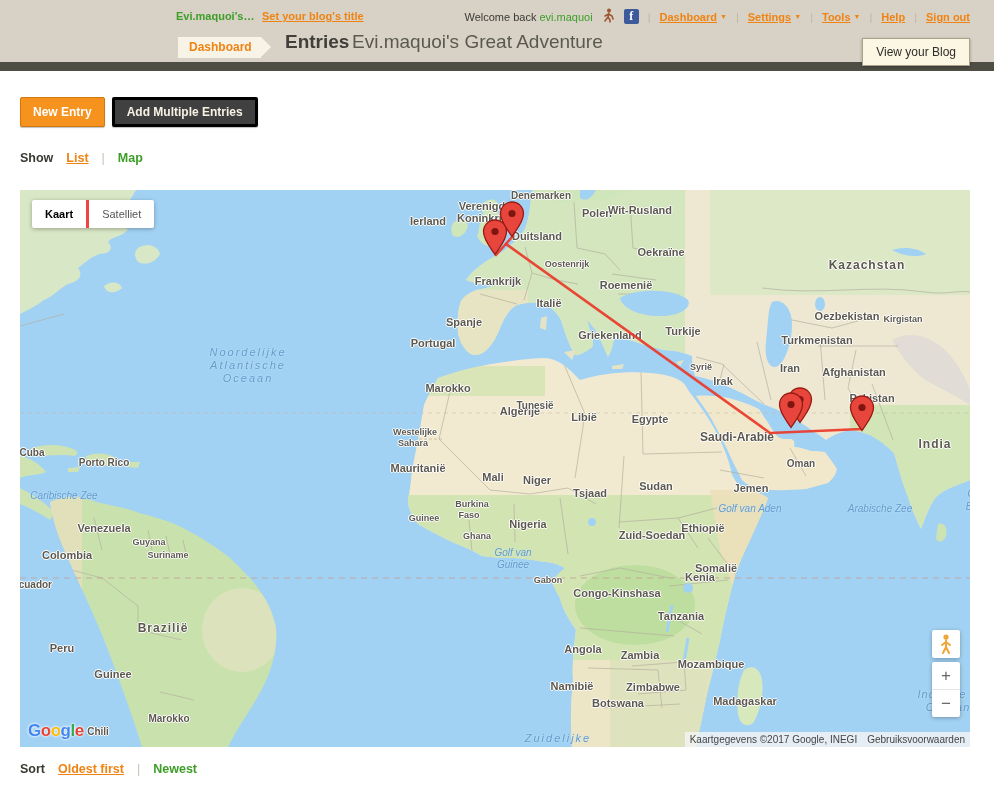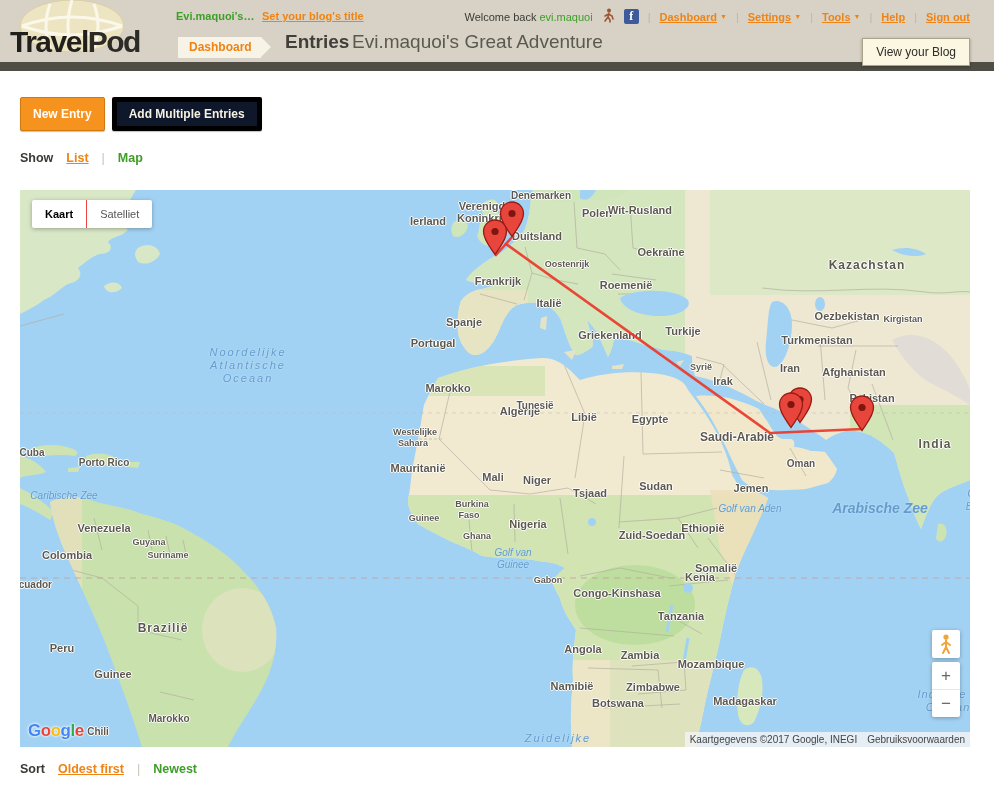--- a/index.html
+++ b/index.html
@@ -35,21 +35,21 @@
   .entries-title{position:absolute;left:285px;top:31px;font-size:19px;font-weight:700;color:#403f39;}
   .page-title{position:absolute;left:352px;top:31px;font-size:19px;color:#5a594f;}
   .view-blog{position:absolute;right:24px;top:38px;background:#fbf7e3;border:1px solid #aaa28b;
              padding:6px 13px;font-size:12px;color:#2f2e29;box-shadow:0 1px 3px rgba(0,0,0,.3);
              z-index:5;cursor:pointer;}
 
   
   .toolbar{position:absolute;top:97px;left:20px;right:24px;display:flex;gap:7px;}
   .btn{font-size:12px;font-weight:700;padding:5px 12px;border-radius:2px;cursor:pointer;}
   .btn-orange{background:#f6921e;border:1px solid #d0790e;color:#fff;box-shadow:0 1px 1px rgba(0,0,0,.25);}
-  .btn-dark{background:#0f172a;border:5px solid #000000;color:#f5f1e3;box-shadow:0 1px 1px rgba(0,0,0,.25);}
+  .btn-dark{background:#404040;border:3px solid #000000;color:#f5f1e3;box-shadow:0 1px 1px rgba(0,0,0,.25);}
   .btn-settings{margin-left:auto;}
   .gear{color:#c2b9a7;margin-left:7px;font-size:13px;font-weight:400;}
   .pick-row{position:absolute;left:20px;font-size:12.5px;color:#3a3933;display:flex;gap:13px;align-items:baseline;}
   .show-row{top:151px;} .sort-row{top:762px;}
   .pick-row .lbl{font-weight:700;}
   .link-orange{color:#ef8313;font-weight:700;text-decoration:underline;cursor:pointer;}
   .link-green{color:#3d9e28;font-weight:700;cursor:pointer;}
   .sep{color:#c9c3b6;}
 
   
@@ -66,48 +66,41 @@
   #overlay{z-index:2;}
   .route{fill:none;stroke-width:2.6;stroke-linejoin:round;stroke-linecap:round;opacity:.92;}
   .pin{fill:#e8463c;stroke:#971b12;stroke-width:1.3;}
   .pin-dot{fill:#7e150e;}
   .border{fill:none;stroke:#b4ad9f;stroke-width:.8;opacity:.85;}
   .border-dash{stroke-dasharray:3,2;}
   .maptype{position:absolute;left:12px;top:10px;display:flex;background:#fff;border-radius:2px;
            box-shadow:0 1px 4px rgba(0,0,0,.3);font-size:11px;color:#565656;z-index:3;}
   .maptype .seg{padding:8px 13px;cursor:pointer;text-align:right;}
   .maptype .active{font-weight:700;color:#000;}
-  .maptype .seg + .seg{border-left:1px solid #ef4444;}
+  .maptype .seg + .seg{border-left:3px solid #ef4444;}
   .pegman{position:absolute;left:912px;top:440px;width:28px;height:28px;background:#fff;border-radius:2px;
           box-shadow:0 1px 4px rgba(0,0,0,.3);display:flex;align-items:center;justify-content:center;
           z-index:3;cursor:pointer;}
   .zoomctl{position:absolute;left:912px;top:472px;width:28px;background:#fff;border-radius:2px;
            box-shadow:0 1px 4px rgba(0,0,0,.3);z-index:3;text-align:center;}
   .zbtn{height:27px;line-height:27px;font-size:17px;color:#666;cursor:pointer;}
   .zbtn.zin{border-bottom:1px solid #e6e6e6;}
   .google-logo{position:absolute;left:8px;bottom:6px;font-size:17px;font-weight:700;
                letter-spacing:-.5px;z-index:3;cursor:pointer;
                text-shadow:0 0 2px #fff,0 0 3px #fff;}
   .attrib{position:absolute;right:0;bottom:0;z-index:3;display:flex;font-size:10px;color:#444;justify-content:flex-end;}
   .attrib span{background:rgba(244,244,244,.82);padding:2px 5px;white-space:nowrap;}
   .attrib .terms{cursor:pointer;}
 </style>
 </head>
 <body>
 
 <div class="page">
 
   <div class="header">
-    <div class="logo">
-      <svg class="logo-globe" width="112" height="56" viewBox="0 0 112 56">
-        <ellipse cx="56" cy="26" rx="52" ry="26" fill="#ede5c2" stroke="#d9cfa6"></ellipse>
-        <path d="M6,26 Q56,8 106,26 M6,26 Q56,44 106,26 M34,4 Q26,26 34,48 M56,0 Q48,26 56,52 M78,4 Q86,26 78,48" stroke="#fdfbf2" stroke-width="3" fill="none" opacity=".85"></path>
-      </svg>
-      <div class="logo-text"><span>Travel</span><span class="pod">Pod</span></div>
-    </div>
     <div class="blog-name">Evi.maquoi's…</div>
     <a class="set-title">Set your blog's title</a>
     <div class="top-right">
       <span><span>Welcome back</span>&nbsp;<span class="uname">evi.maquoi</span></span>
       <span>
         <svg width="13" height="15" viewBox="0 0 13 15">
             <circle cx="7" cy="2.5" r="2" fill="#9c5633"></circle>
             <path d="M7,5 L6,9 M6.5,6 L3,8 M6.5,6 L10,8 L11,11 M6,9 L3,13 M6,9 L8,12 L8,14" stroke="#9c5633" stroke-width="1.6" fill="none" stroke-linecap="round"></path>
           </svg>
       </span>
@@ -308,21 +301,21 @@
         <div class="map-label land" style="left: 93px; top: 484px;">Guinee</div>
         <div class="map-label land" style="left: 149px; top: 528px; font-size: 10px;">Marokko</div>
         <div class="map-label land" style="left: 78px; top: 541px; font-size: 10px;">Chili</div>
         <div class="map-label water" style="left: 228px; top: 162px; letter-spacing: 2px;">Noordelijke</div>
         <div class="map-label water" style="left: 228px; top: 175px; letter-spacing: 2px;">Atlantische</div>
         <div class="map-label water" style="left: 228px; top: 188px; letter-spacing: 2px;">Oceaan</div>
         <div class="map-label water" style="left: 44px; top: 305px; font-size: 10px;">Caribische Zee</div>
         <div class="map-label water" style="left: 493px; top: 362px; font-size: 10px;">Golf van</div>
         <div class="map-label water" style="left: 493px; top: 374px; font-size: 10px;">Guinee</div>
         <div class="map-label water" style="left: 730px; top: 318px; font-size: 10px;">Golf van Aden</div>
-        <div class="map-label water" style="left: 860px; top: 318px; font-size: 14px; font-weight: bold;">Arabische Zee</div>
+        <div class="map-label water" style="left: 860px; top: 318px; font-size: 10px;">Arabische Zee</div>
         <div class="map-label water" style="left: 966px; top: 303px; font-size: 10px;">Golf van</div>
         <div class="map-label water" style="left: 967px; top: 316px; font-size: 10px;">Bengalen</div>
         <div class="map-label water" style="left: 922px; top: 504px; letter-spacing: 1px;">Indische</div>
         <div class="map-label water" style="left: 928px; top: 517px; letter-spacing: 1px;">Oceaan</div>
         <div class="map-label water" style="left: 538px; top: 548px; letter-spacing: 2px;">Zuidelijke</div>
       </div>
 
     <svg id="overlay" class="layer" viewBox="0 0 950 557" preserveAspectRatio="none">
         <polyline points="476,65 493,46" class="route" stroke="#ea3829"></polyline>
         <polyline points="486,54 750,243 842,239" class="route" stroke="#ea3829"></polyline>

